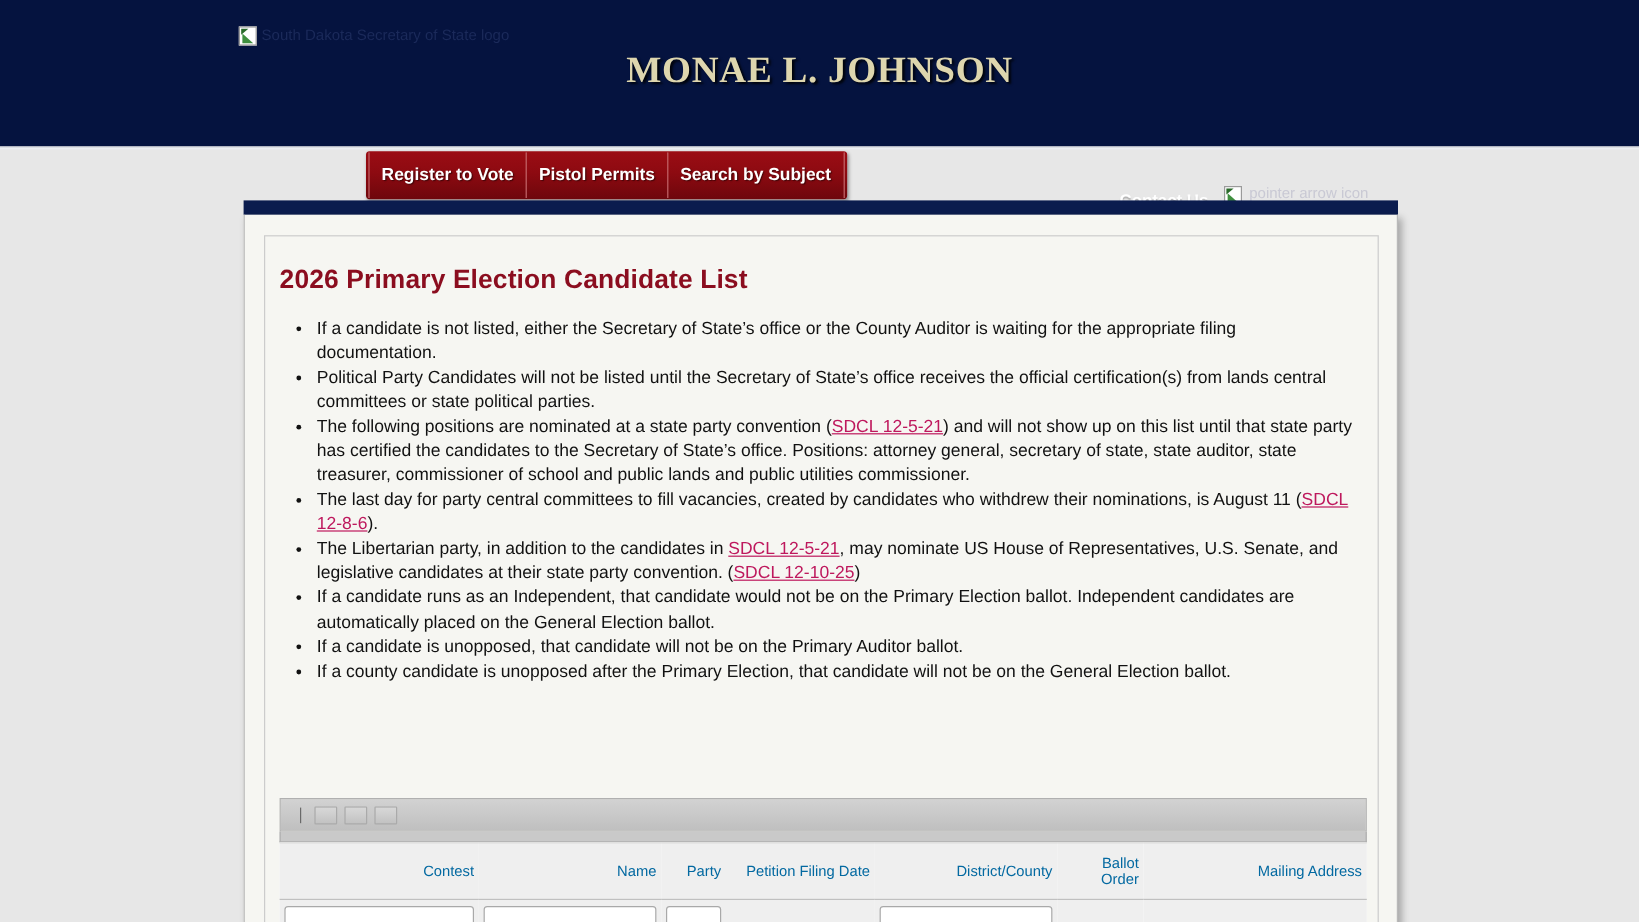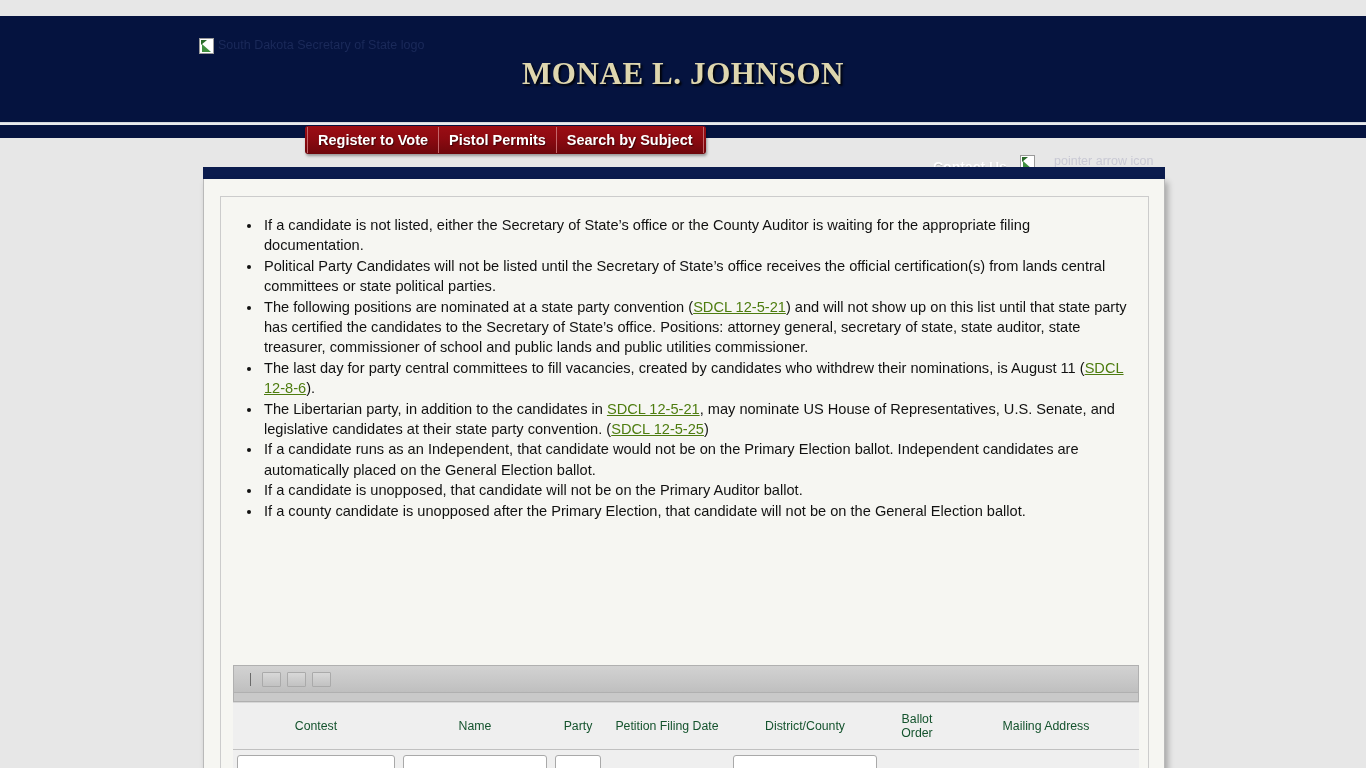--- a/index.html
+++ b/index.html
@@ -7,21 +7,21 @@
   html, body {
     margin: 0; padding: 0;
     width: 1366px; height: 768px;
     overflow: hidden;
     background: #e7e7e7;
     font-family: "Liberation Sans", sans-serif;
   }
 
   
   .site-header {
-    position: absolute; left: 0; top: 16px;
+    position: absolute; left: 0; top: 0;
     width: 1366px; height: 122px;
     background: #05133f;
     overflow: hidden;
   }
   .logo-broken {
     position: absolute; left: 199px; top: 22px;
     display: flex; align-items: flex-start; gap: 4px;
     max-width: 300px;
   }
   .broken-img {
@@ -65,21 +65,21 @@
   
   .header-underline {
     position: absolute; left: 0; top: 122px;
     width: 1366px; height: 3px;
     background: linear-gradient(to bottom, #c9cdd4 0%, #eef0f2 60%, #e7e7e7 100%);
   }
 
   
   .menu-wrap {
     position: absolute; left: 305px; top: 126px;
-    height: 28px;
+    height: 40px;
     background: linear-gradient(to bottom, #9b0d14 0%, #8d0a11 45%, #6e070c 100%);
     border-radius: 3px;
     box-shadow: 1px 2px 3px rgba(0,0,0,0.35);
     display: flex; align-items: stretch;
     padding: 1px 2px;
   }
   .menu-item {
     display: flex; align-items: center;
     padding: 0 10px;
     color: #ffffff;
@@ -102,21 +102,21 @@
     position: absolute; left: 33px; top: 4px;
     color: #ffffff;
     font-size: 14px;
     font-weight: bold;
     white-space: nowrap;
     cursor: pointer;
     text-shadow: 0 1px 1px rgba(0,0,0,0.25);
   }
   .pointer-broken {
     position: absolute; left: 120px; top: 0px;
-    display: flex; align-items: flex-start; gap: 19px;
+    display: flex; align-items: flex-start; gap: 6px;
     width: 150px;
   }
   .pointer-alt {
     font-size: 12.5px;
     line-height: 13px;
     color: #c9c9d4;
   }
 
   
   .navy-rule {
@@ -157,21 +157,21 @@
     list-style: disc;
   }
   ul.notes li {
     font-size: 14.6px;
     line-height: 20.4px;
     color: #111111;
     margin-bottom: 0px;
     padding-left: 2px;
   }
   ul.notes a {
-    color: #4d7c0f;
+    color: #be185d;
     text-decoration: underline;
     cursor: pointer;
   }
 
   
   .grid-wrap {
     position: absolute; left: 12px; top: 468px;
     width: 906px;
   }
   .grid-toolbar {
@@ -207,22 +207,22 @@
     border-collapse: collapse;
     background: #ffffff;
     table-layout: fixed;
   }
   table.grid thead th {
     background: #efefef;
     border-bottom: 1px solid #c0c0c0;
     border-top: 1px solid #d8d8d8;
     font-size: 12.3px;
     font-weight: normal;
-    color: #14532d;
-    text-align: center;
+    color: #0369a1;
+    text-align: right;
     padding: 9px 4px 9px 4px;
     vertical-align: middle;
     cursor: pointer;
   }
   tr.filter-row td {
     background: #efefef;
     border-bottom: 1px solid #c0c0c0;
     padding: 5px 4px 6px 4px;
     vertical-align: top;
   }
@@ -274,27 +274,28 @@
     <span class="broken-img"></span>
     <span class="pointer-alt">pointer arrow icon</span>
   </div>
 </div>
 
 <div class="navy-rule"></div>
 
 <div class="content-shell">
   <div class="content-card">
 
+    <h1 class="page-title">2026 Primary Election Candidate List</h1>
 
     <ul class="notes">
         <li><span>If a candidate is not listed, either the Secretary of State’s office or the County Auditor is waiting for the appropriate filing documentation.</span></li>
         <li><span>Political Party Candidates will not be listed until the Secretary of State’s office receives the official certification(s) from lands central committees or state political parties.</span></li>
         <li><span>The following positions are nominated at a state party convention (</span><a>SDCL 12-5-21</a><span>) and will not show up on this list until that state party has certified the candidates to the Secretary of State’s office. Positions: attorney general, secretary of state, state auditor, state treasurer, commissioner of school and public lands and public utilities commissioner.</span></li>
         <li><span>The last day for party central committees to fill vacancies, created by candidates who withdrew their nominations, is August 11 (</span><a>SDCL 12-8-6</a><span>).</span></li>
-        <li><span>The Libertarian party, in addition to the candidates in </span><a>SDCL 12-5-21</a><span>, may nominate US House of Representatives, U.S. Senate, and legislative candidates at their state party convention. (</span><a>SDCL 12-5-25</a><span>)</span></li>
+        <li><span>The Libertarian party, in addition to the candidates in </span><a>SDCL 12-5-21</a><span>, may nominate US House of Representatives, U.S. Senate, and legislative candidates at their state party convention. (</span><a>SDCL 12-10-25</a><span>)</span></li>
         <li><span>If a candidate runs as an Independent, that candidate would not be on the Primary Election ballot. Independent candidates are automatically placed on the General Election ballot.</span></li>
         <li><span>If a candidate is unopposed, that candidate will not be on the Primary Auditor ballot.</span></li>
         <li><span>If a county candidate is unopposed after the Primary Election, that candidate will not be on the General Election ballot.</span></li>
       </ul>
 
     <div class="grid-wrap">
 
       <div class="grid-toolbar">
         <span class="tb-caret"></span>
         <span class="tb-btn"></span>

